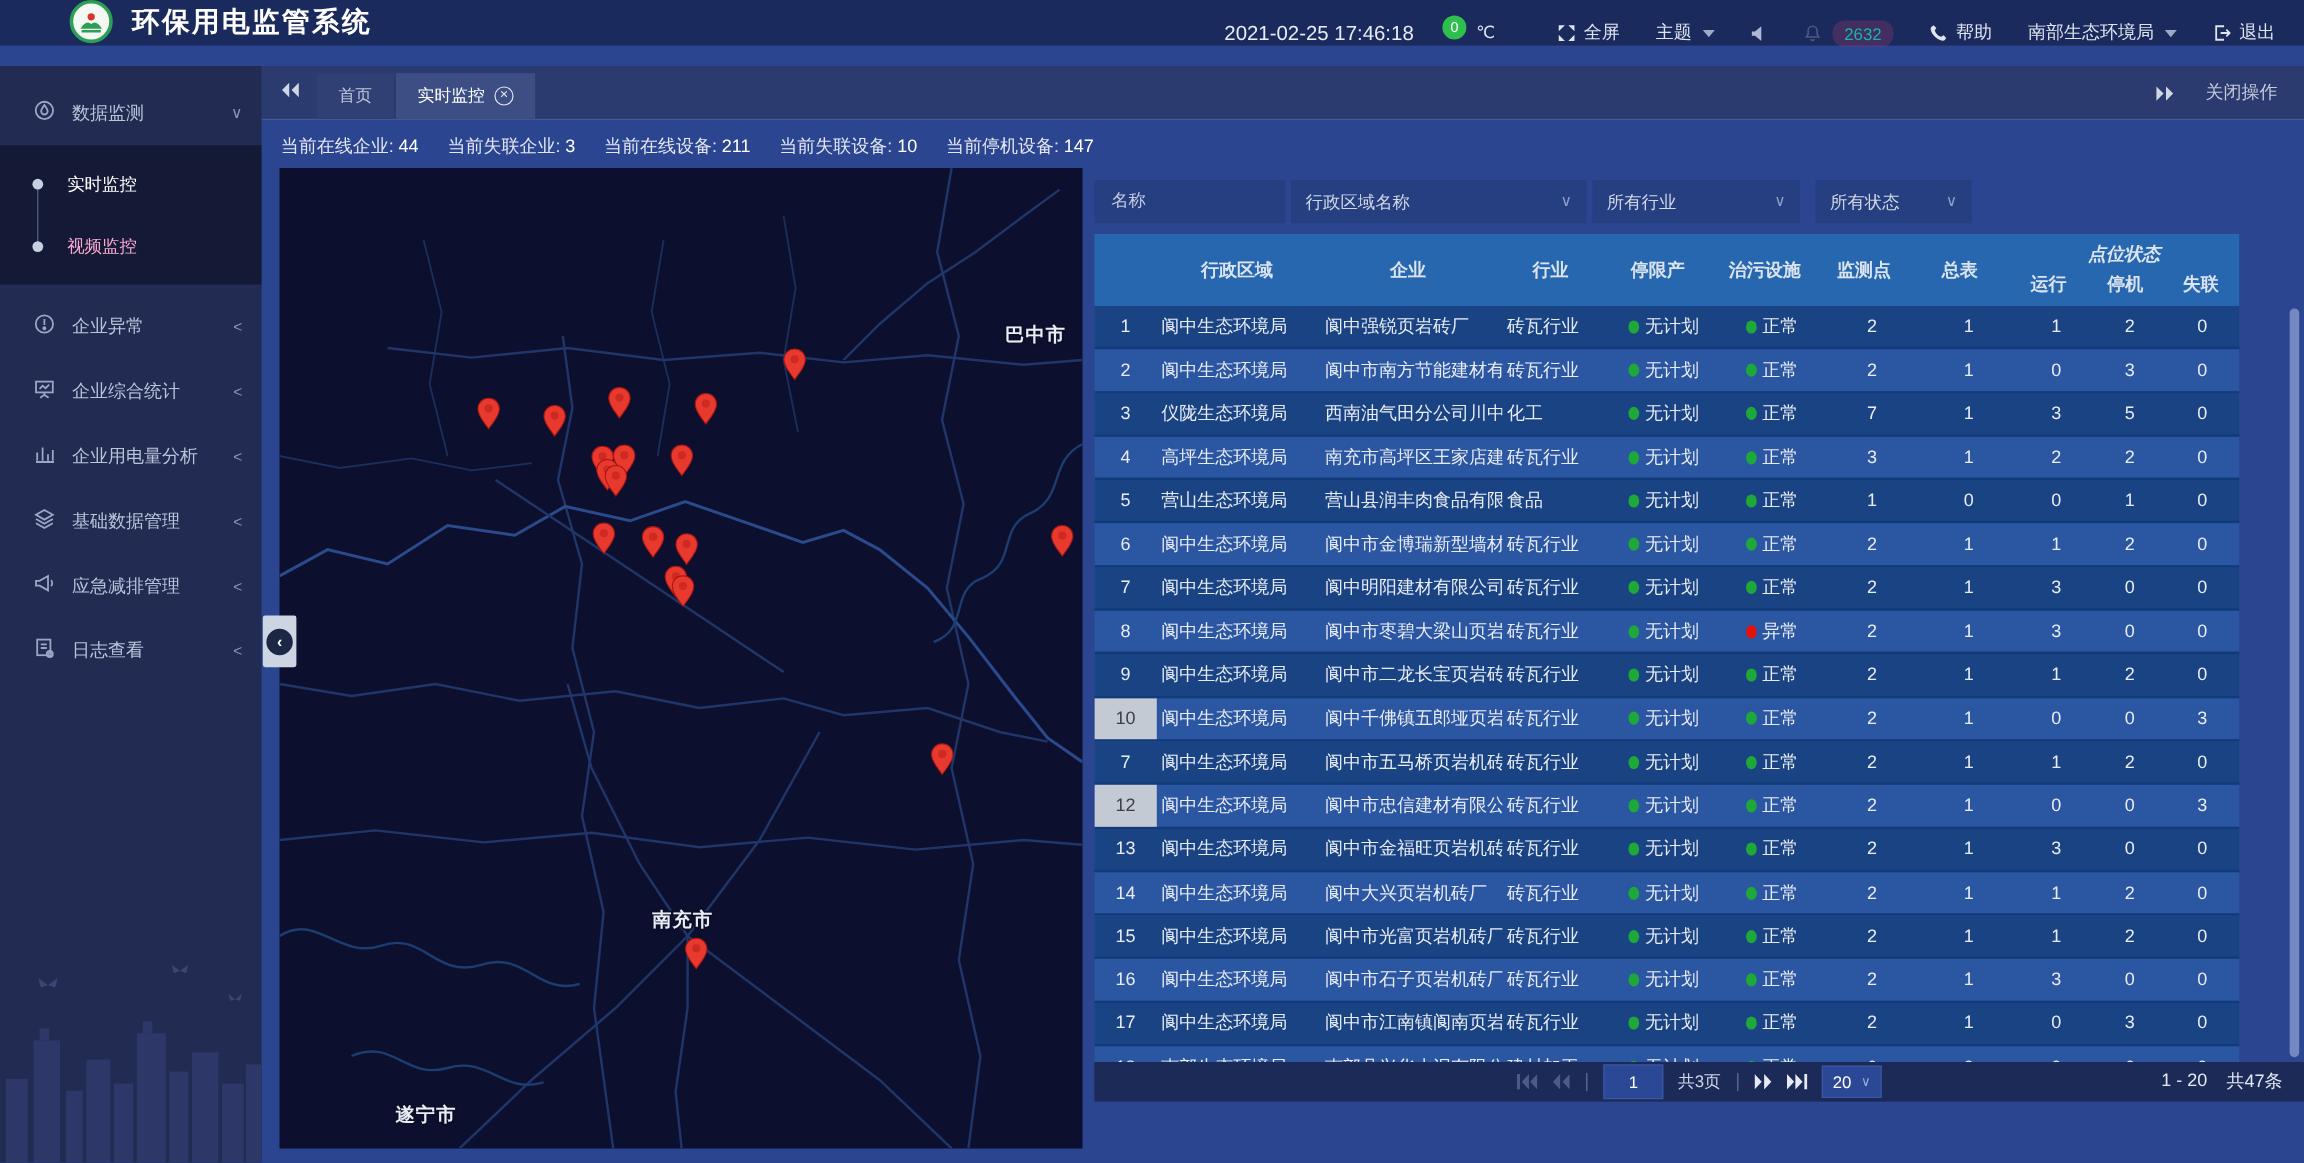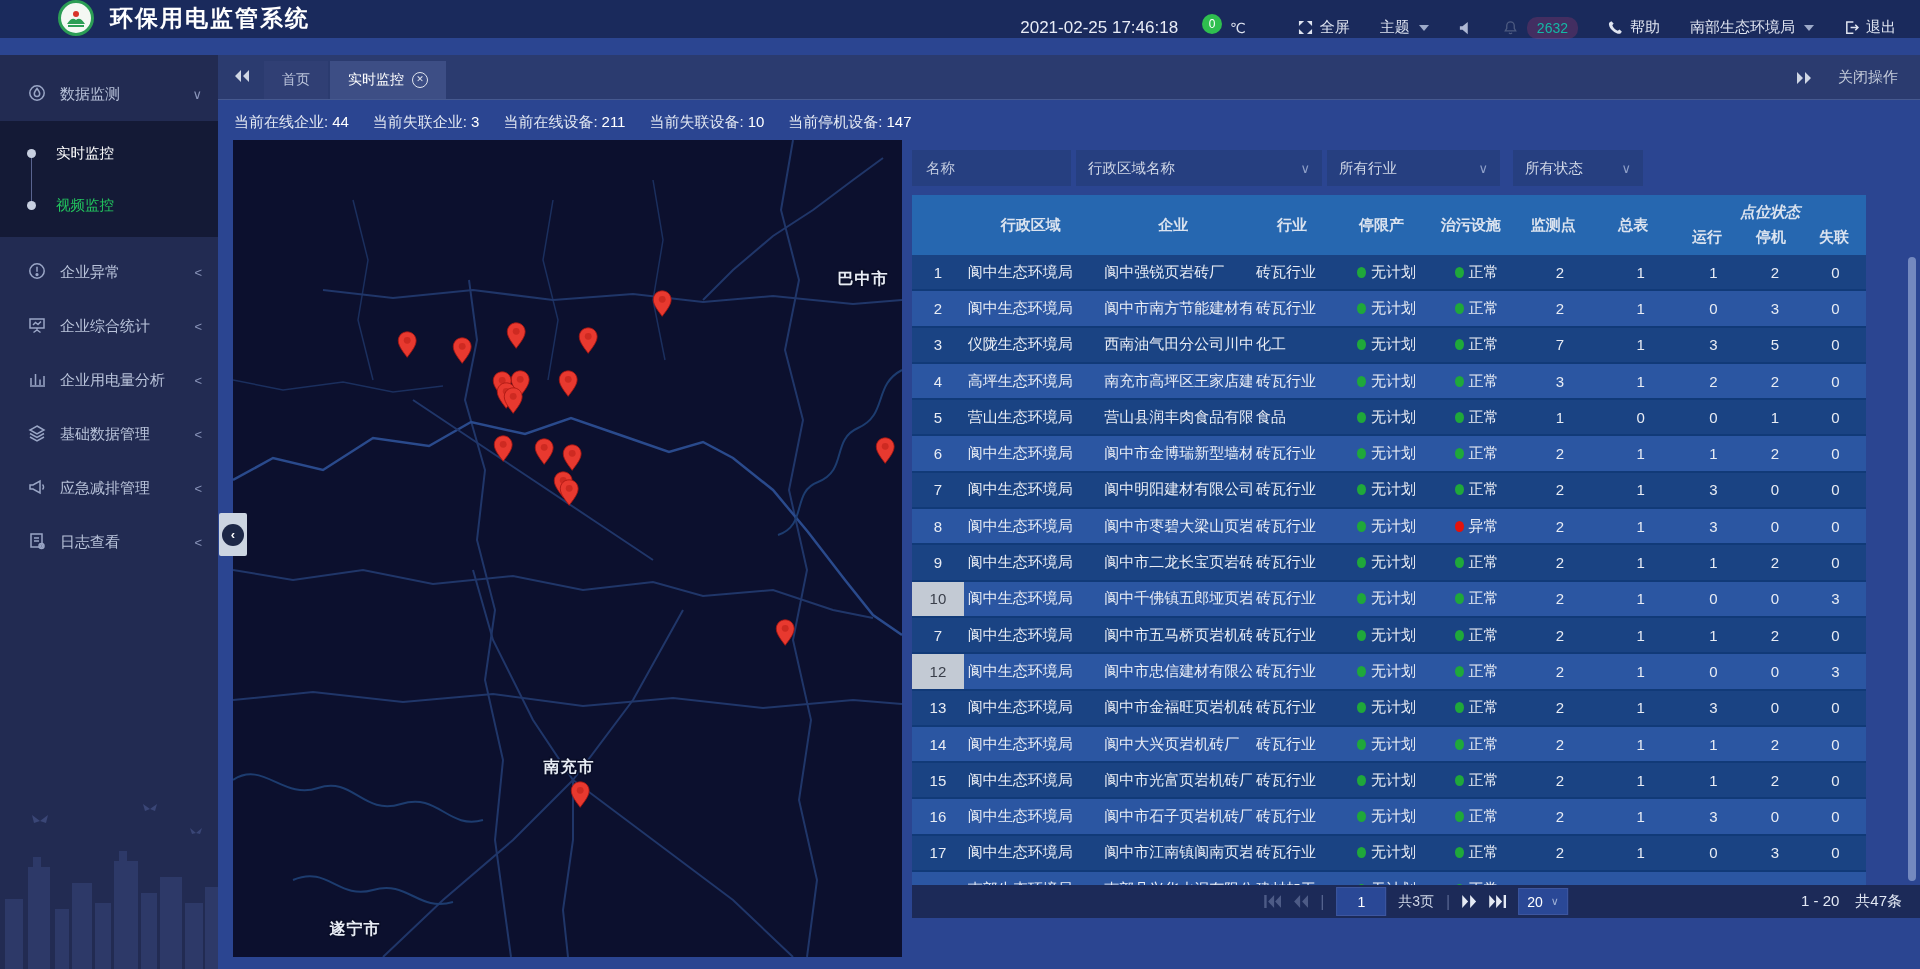--- a/index.html
+++ b/index.html
@@ -22,21 +22,21 @@
   .ico{display:inline-block;vertical-align:middle}
   .dim{opacity:.55}
 
   
   .sidebar{position:absolute;left:0;top:55px;width:218px;height:914px;background:#222b52;z-index:20;overflow:hidden}
   .side-group{height:54px;display:flex;align-items:center;padding-left:28px;color:#b9c3da;font-size:15px;position:relative;cursor:pointer}
   .side-group .glabel{margin-left:14px}
   .chev{position:absolute;right:16px;color:#8a95ba;font-size:13px}
   .submenu{background:#141a36;position:relative;padding:6px 0;margin-bottom:8px}
   .submenu:before{content:"";position:absolute;left:31px;top:30px;bottom:30px;width:1px;background:#596490}
-  .sub-item{height:52px;display:flex;align-items:center;padding-left:56px;font-size:14.5px;color:#22c55e;position:relative;cursor:pointer}
+  .sub-item{height:52px;display:flex;align-items:center;padding-left:56px;font-size:14.5px;color:#f9a8d4;position:relative;cursor:pointer}
   .sub-item:before{content:"";position:absolute;left:27px;top:22px;width:9px;height:9px;border-radius:50%;background:#c7cfe0}
   .sub-item.active{color:#ffffff}
   .skyline{position:absolute;left:0;bottom:0;width:218px;height:170px;pointer-events:none}
 
   
   .tabbar{position:absolute;left:218px;top:55px;width:1702px;height:45px;background:#2b3b6f;border-bottom:1px solid #46598f;display:flex;align-items:flex-end;z-index:10;box-sizing:border-box}
   .tab-collapse{margin:0 14px 12px 16px;cursor:pointer}
   .tab{height:38px;display:flex;align-items:center;padding:0 18px;font-size:14px;color:#bcc5dc;background:#303f74;margin-right:2px;cursor:pointer}
   .tab.active{background:#3d4e85;color:#fff}
   .tab-close{width:14px;height:14px;border:1px solid #dfe4ee;border-radius:50%;font-size:9px;line-height:12px;text-align:center;margin-left:8px;color:#dfe4ee;background:transparent}

